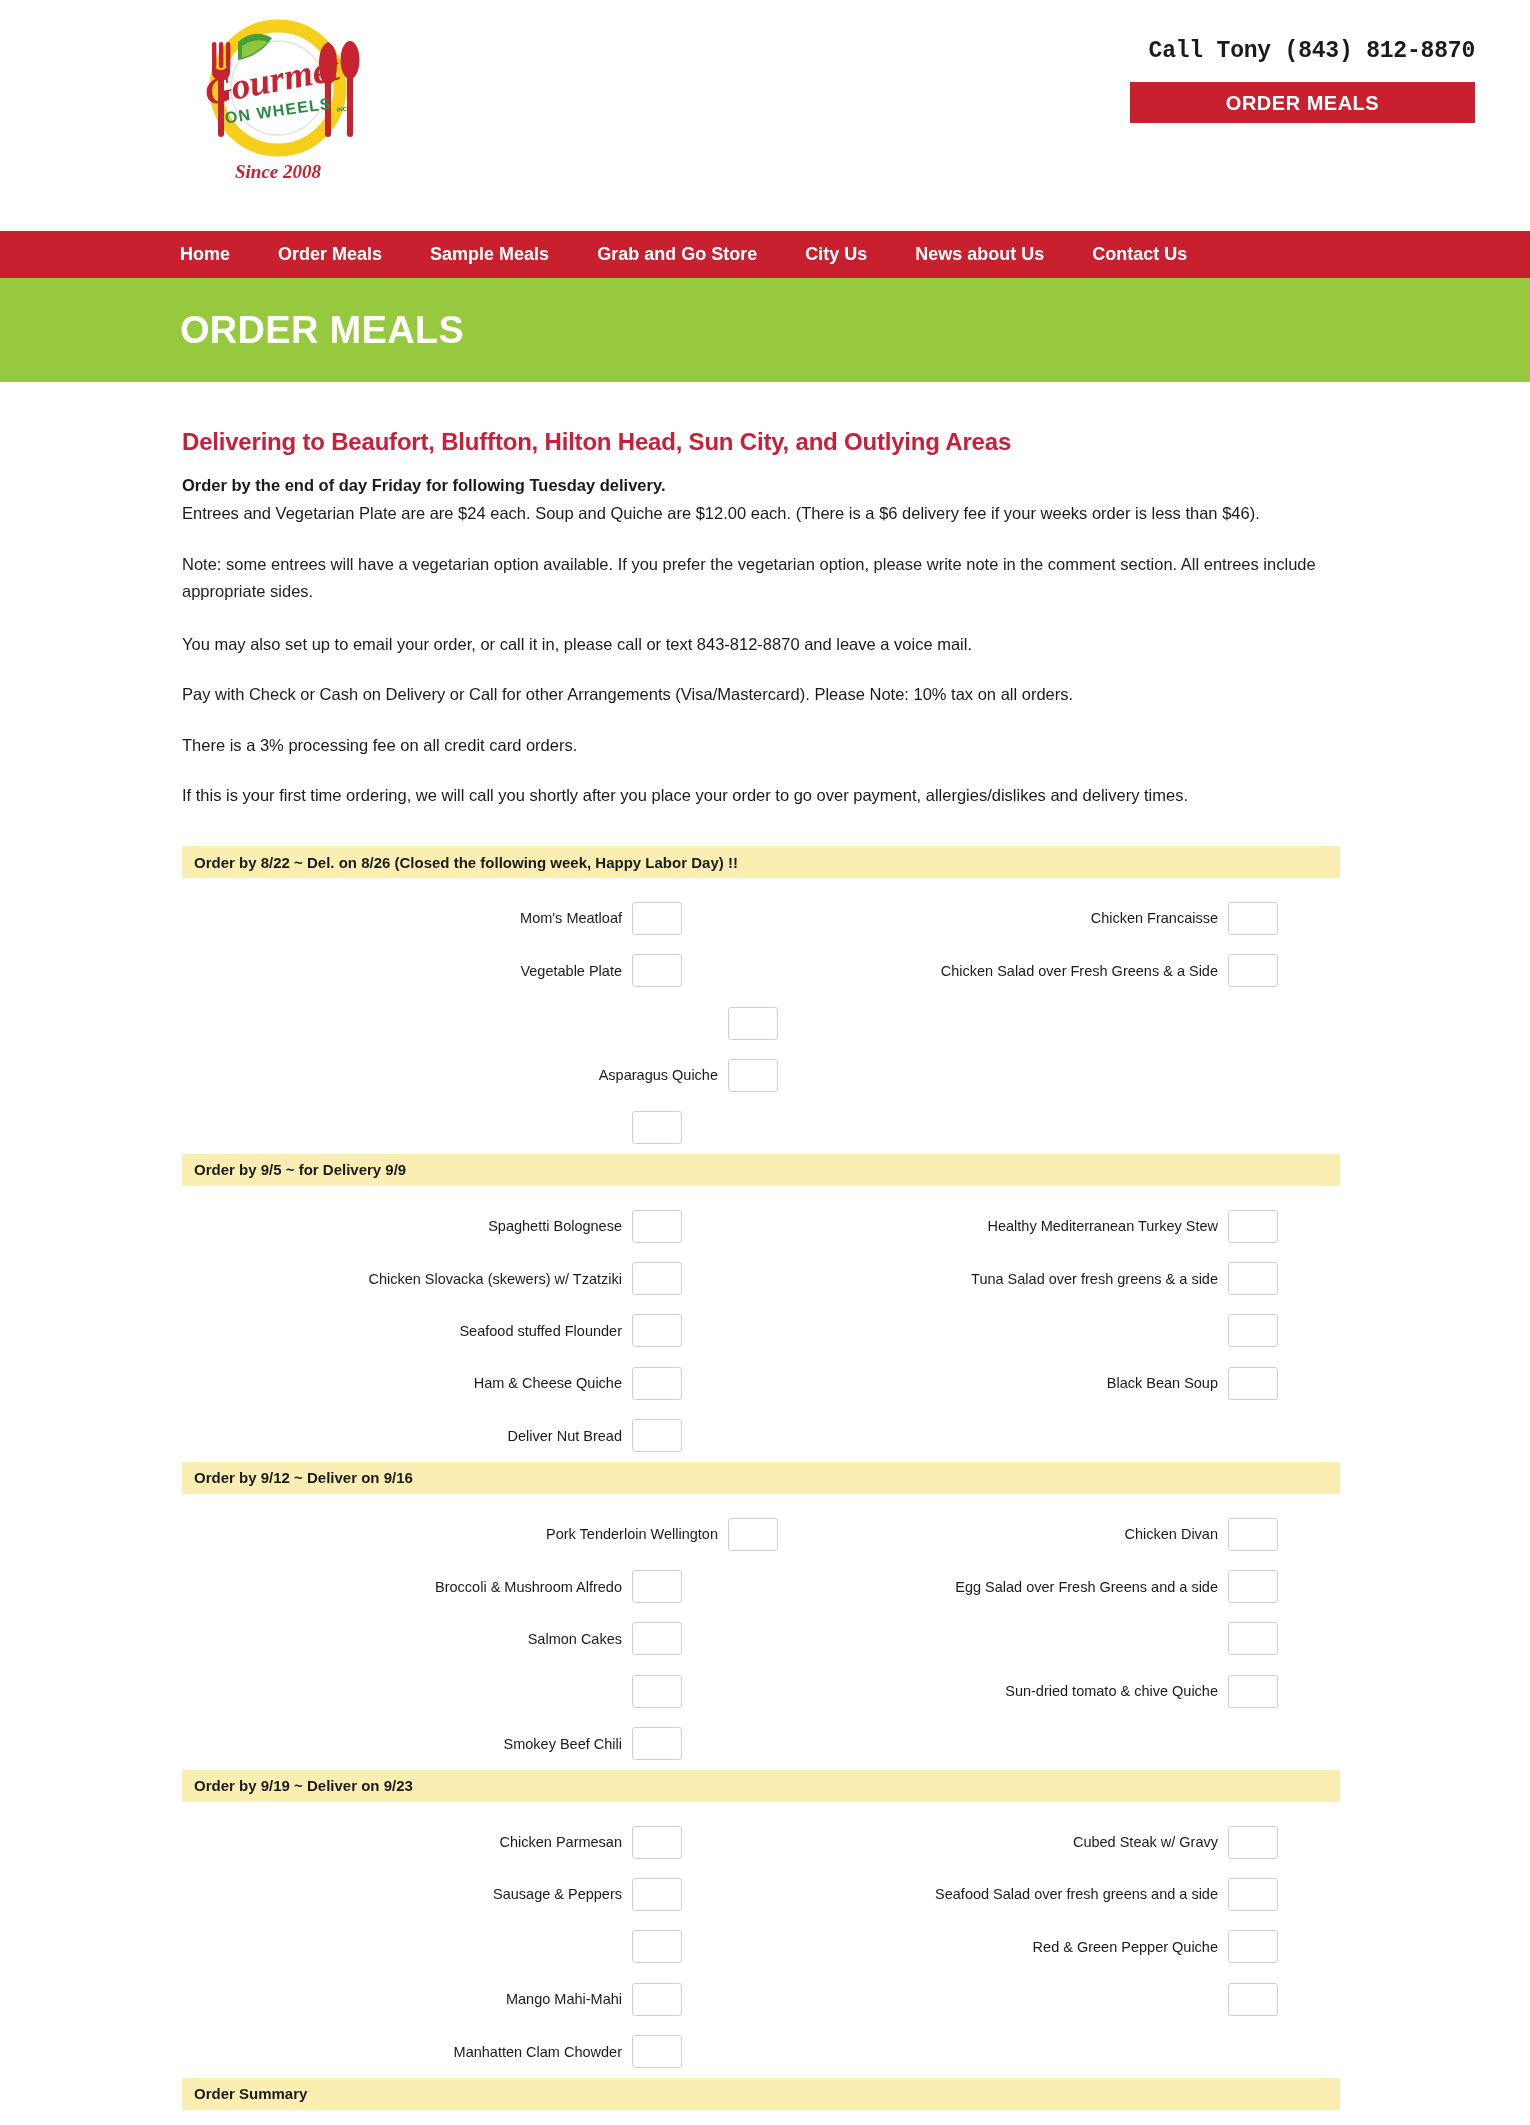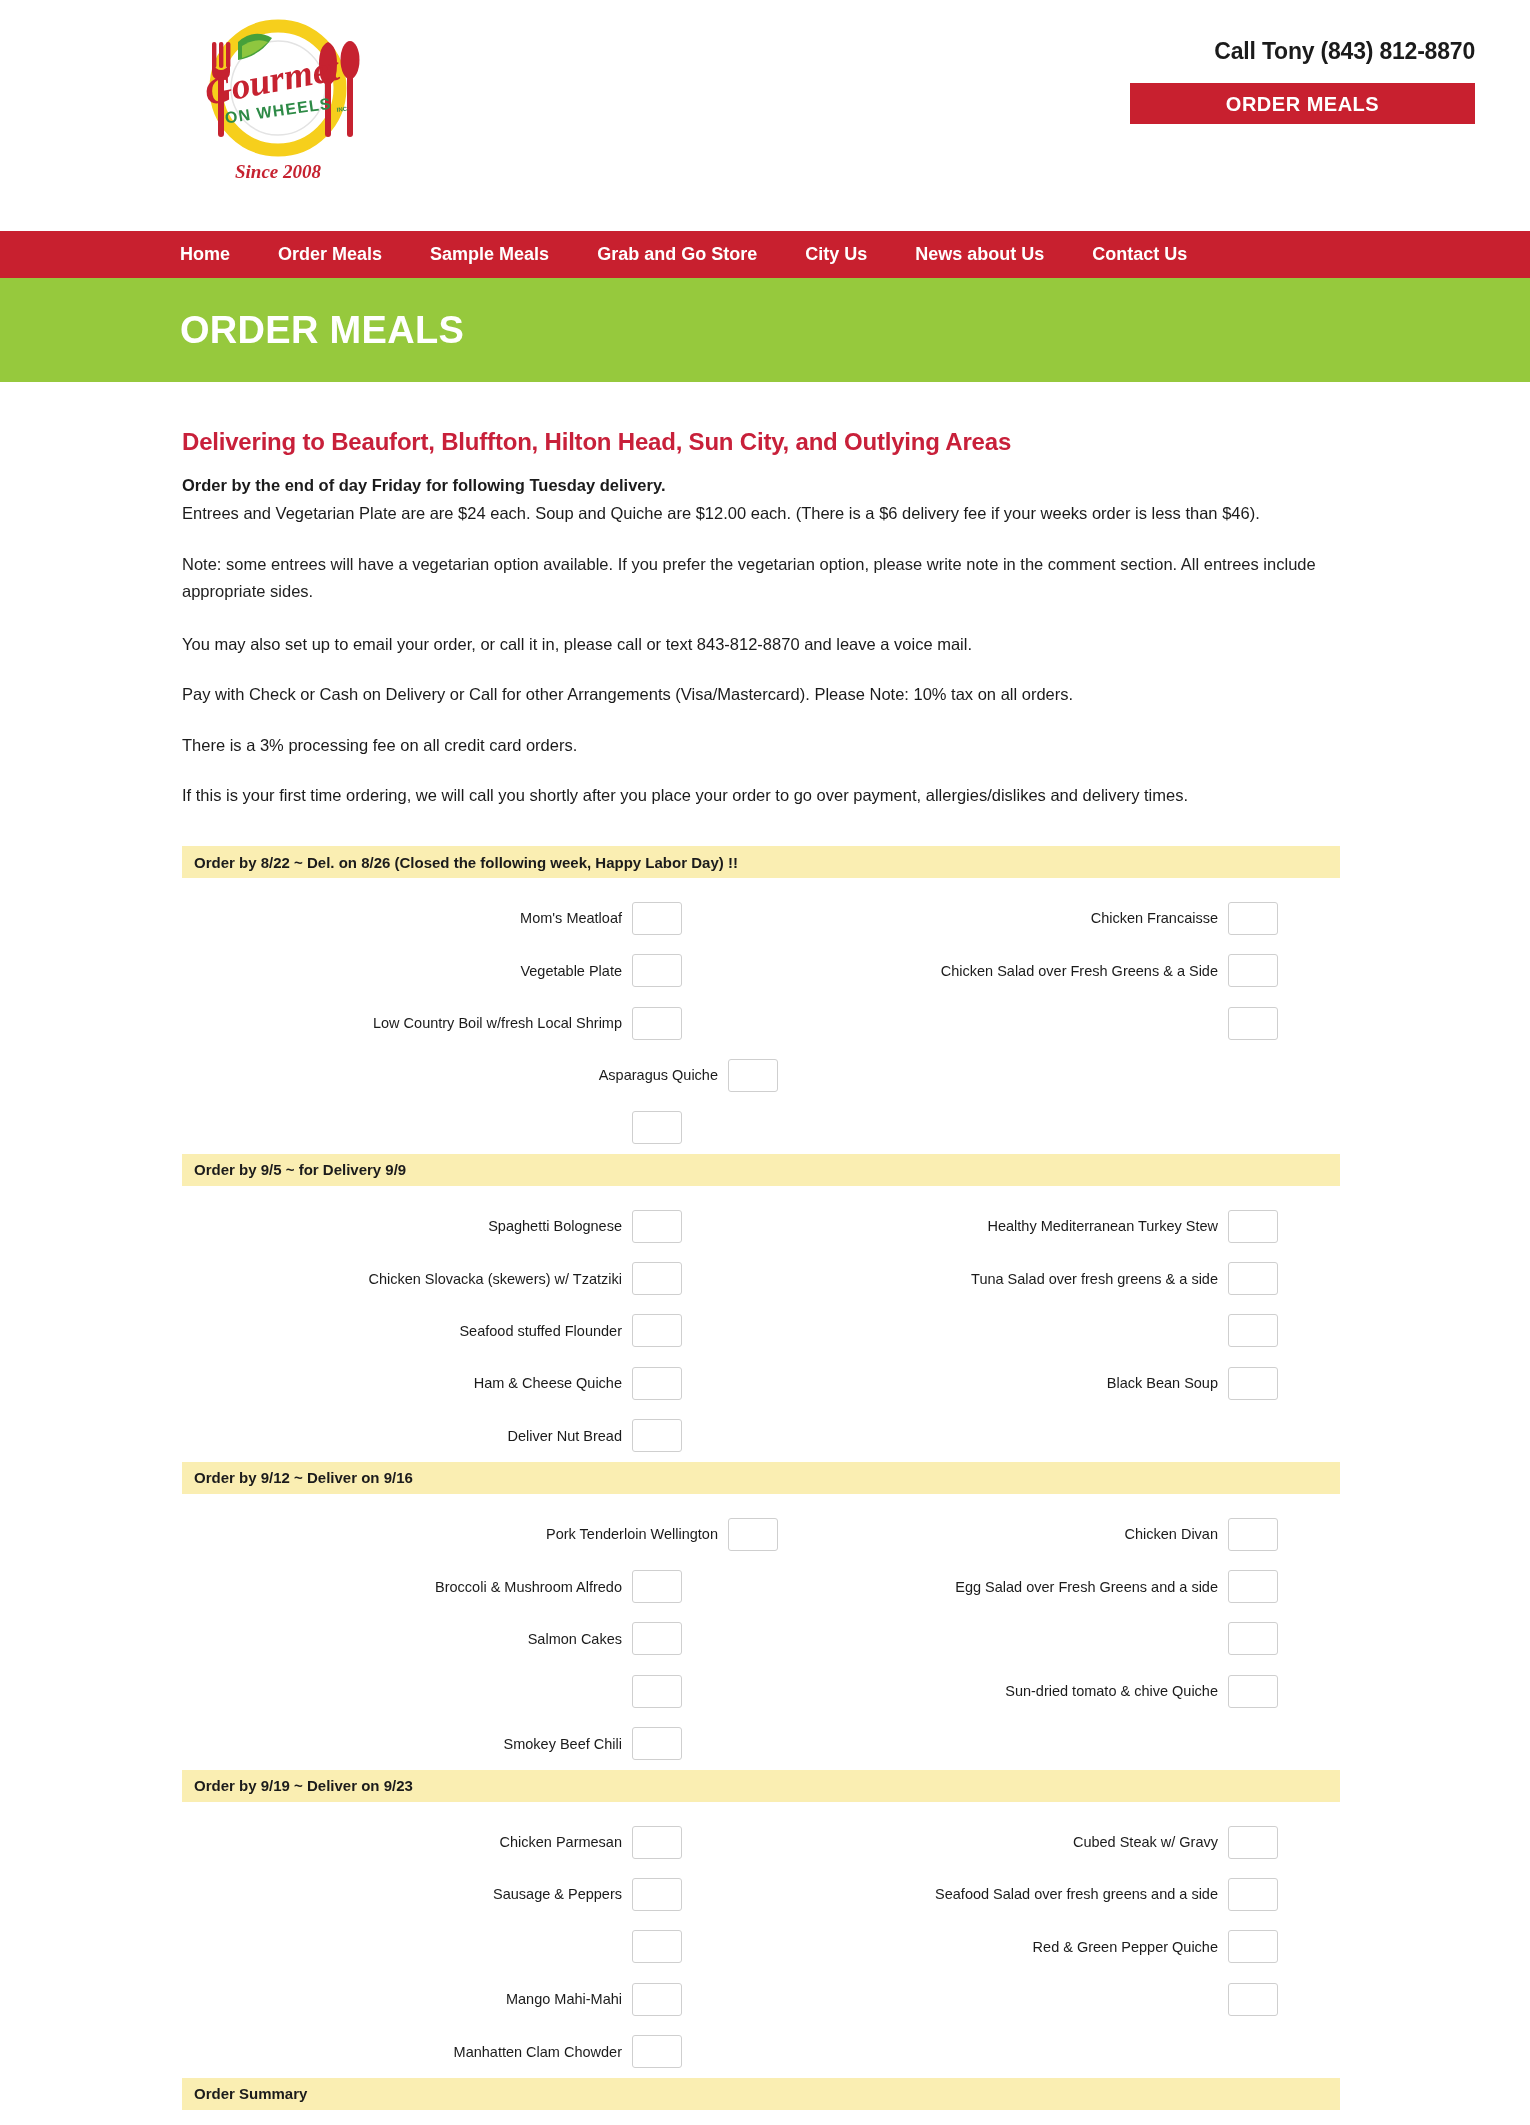--- a/index.html
+++ b/index.html
@@ -26,20 +26,21 @@
   .logo-svg { display:block; }
 
   .header-right {
     position:absolute; right:55px; top:38px;
     width:345px; text-align:center;
   }
   .call-line {
     font-size:23px; font-weight:bold; color:#1b1b1b;
     letter-spacing:-0.2px; white-space:nowrap;
     text-align:right;
+    font-family:Liberation Mono, monospace;
   }
   .order-btn {
     display:block; margin-top:18px;
     width:345px; height:41px; line-height:41px;
     background:#c8202f; color:#ffffff;
     font-size:20px; font-weight:bold; letter-spacing:0.5px;
     text-align:center; border:0; cursor:pointer;
     font-family:"Liberation Sans", sans-serif;
   }
 
@@ -224,24 +225,20 @@
               <span class="itm-label">Vegetable Plate</span>
               <input class="qty" type="text" value="" style="">
             </div>
             <div class="cell right">
               <span class="itm-label">Chicken Salad over Fresh Greens &amp; a Side</span>
               <input class="qty" type="text" value="" style="">
             </div>
           </div>
 
           <div class="row">
-            <div class="cell left">
-              <span class="itm-label">Low Country Boil w/fresh Local Shrimp</span>
-              <input class="qty" type="text" value="" style="">
-            </div>
             <div class="cell right">
               <span class="itm-label"></span>
               <input class="qty" type="text" value="" style="">
             </div>
           </div>
 
           <div class="row">
             <div class="cell right">
               <span class="itm-label">Asparagus Quiche</span>
               <input class="qty" type="text" value="" style="">

